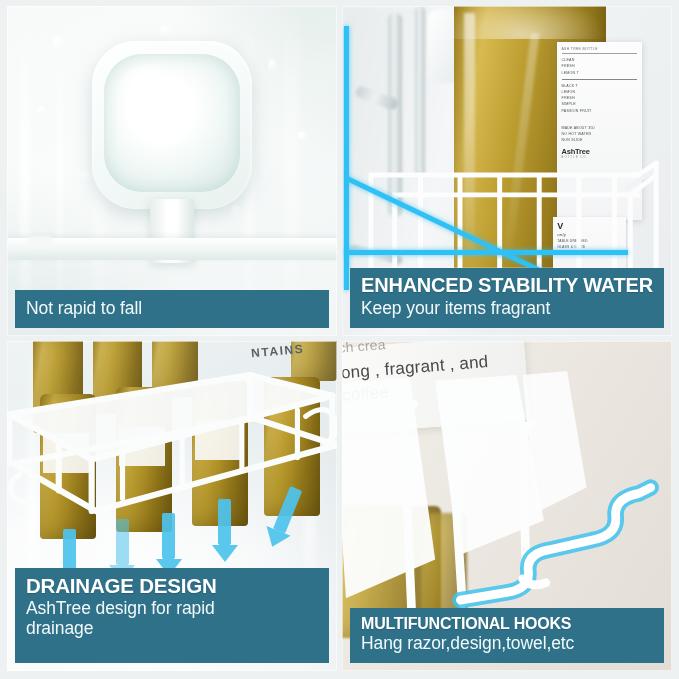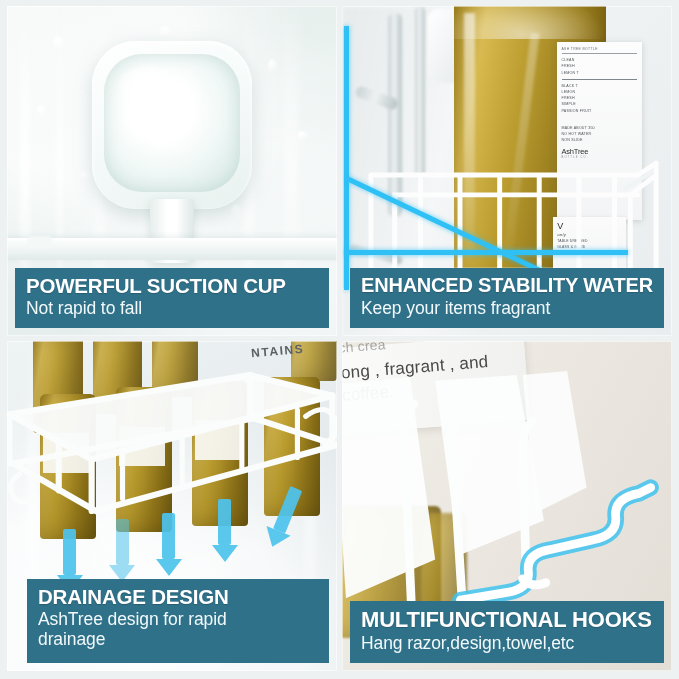--- a/index.html
+++ b/index.html
@@ -27,21 +27,21 @@
   }
 
   
   .caption{
     position:absolute;
     left:8px; right:8px; bottom:8px;
     background:#2f7189;
     padding:7px 11px 9px 11px;
     z-index:40;
   }
-  .caption.tall{ padding-bottom:13px;margin-left:12px; }
+  .caption.tall{ padding-bottom:24px; }
   .cap-title{
     color:#ffffff;
     font-weight:bold;
     font-size:20.5px;
     line-height:1.08;
     letter-spacing:-0.2px;
     white-space:nowrap;
     text-shadow:0 1px 1px rgba(0,0,0,.18);
   }
   .cap-sub{
@@ -150,21 +150,21 @@
     padding:5px 5px 4px 5px;
     overflow:hidden;
   }
   .lbl-head{
     font-size:3.4px; letter-spacing:.35px; color:#6a6f72;
     border-bottom:.5px solid #9aa0a3; padding-bottom:2px; margin-bottom:3px;
   }
   .lbl-line{ font-size:3.6px; color:#4d5255; line-height:1.72; letter-spacing:.2px; }
   .lbl-rule{ border-top:.7px solid #80868a; margin:3px 0 3px 0; }
   .lbl-brand{
-    font-size:7.5px; font-weight:normal; color:#2a2e30; margin-top:4px; letter-spacing:-.2px;
+    font-size:7.5px; font-weight:bold; color:#2a2e30; margin-top:4px; letter-spacing:-.2px;
   }
   .lbl-brand-sub{ font-size:2.7px; color:#8b9093; letter-spacing:1.1px; }
   .label-card2{
     position:absolute;
     background:linear-gradient(180deg,#fbfbfb,#eef0f1);
     box-shadow:0 1px 4px rgba(90,100,105,.2);
     overflow:hidden; padding:4px;
   }
   .basket{
     position:absolute;
@@ -256,21 +256,20 @@
       <div class="cup-outer"></div>
       <div class="cup-inner"></div>
       <div class="cup-gloss"></div>
       <div class="cup-stem"></div>
     </div>
 
     <div class="shelf-edge" style="bottom:76px;"></div>
     <div class="shelf-lip" style="bottom:88px;"></div>
 
     <div class="caption">
-      <div class="cap-title">POWERFUL SUCTION CUP</div>
       <div class="cap-sub">Not rapid to fall</div>
     </div>
     <div class="panelborder"></div>
   </div>
 
   <div class="panel p2">
     <div class="tile-bg"></div>
     <div class="wall-left"></div>
 
     <div class="util-rod" style="left:14%;top:2%;width:14px;height:62%;"></div>
@@ -452,19 +451,19 @@
 
         <g fill="none" stroke="#ffffff" stroke-width="9" stroke-linecap="round">
           <path d="M122 232 L170 224 q24 -4 22 -22 q-2 -18 22 -22 L258 170 q26 -5 24 -24 q-2 -19 24 -24 L318 116"></path>
           <path d="M72 250 q8 12 24 8"></path>
           <path d="M186 210 q10 10 24 4"></path>
         </g>
       </svg>
     </div>
 
     <div class="caption">
-      <div class="cap-title" style="font-size:22px;">MULTIFUNCTIONAL HOOKS</div>
+      <div class="cap-title" style="font-size:16px;">MULTIFUNCTIONAL HOOKS</div>
       <div class="cap-sub">Hang razor,design,towel,etc</div>
     </div>
     <div class="panelborder"></div>
   </div>
 
 </div>
 
 </body></html>

